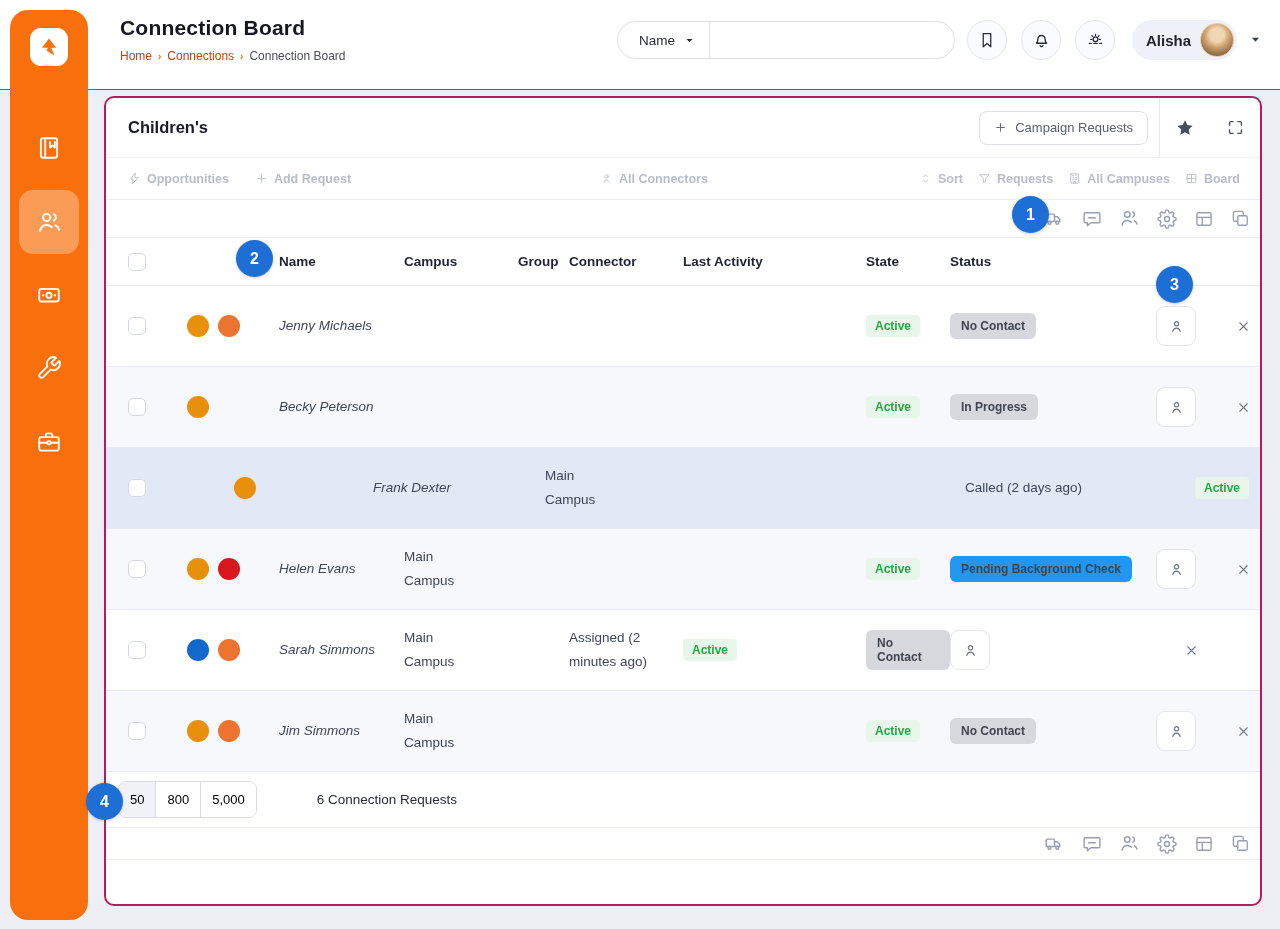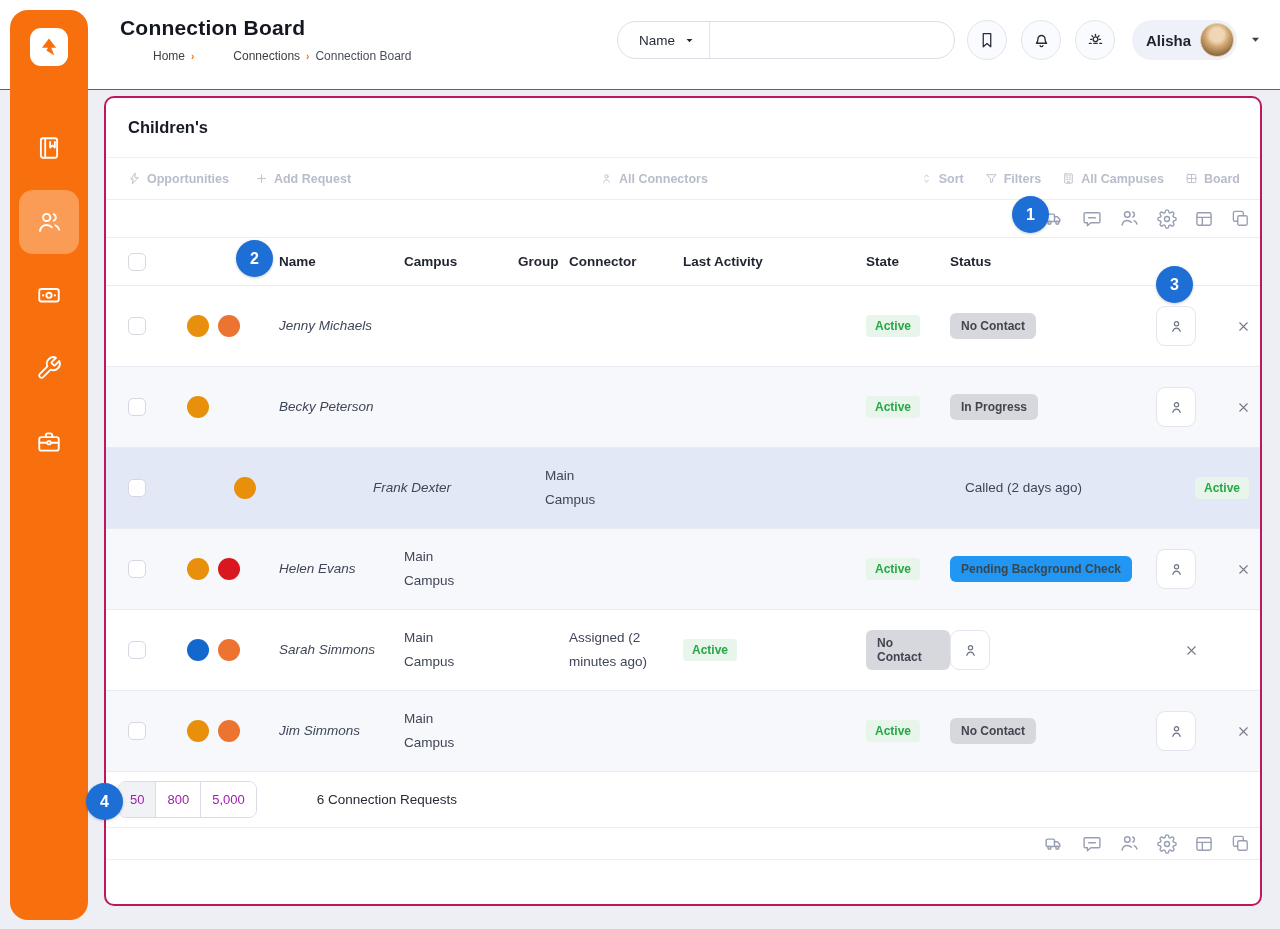--- a/index.html
+++ b/index.html
@@ -11,21 +11,21 @@
     color:#3f4658;
     overflow:hidden;
   }
   svg { display:block; }
   .stroke-ico { fill:none; stroke:currentColor; stroke-width:1.7; stroke-linecap:round; stroke-linejoin:round; }
 
   
   .top-header { position:absolute; top:0; left:0; width:1280px; height:90px; background:#ffffff; border-bottom:1px solid #c2410c; z-index:1; }
   .page-title { position:absolute; left:120px; top:16px; font-size:21px; font-weight:700; color:#14171f; letter-spacing:.2px; }
   .breadcrumb { position:absolute; left:120px; top:49px; font-size:12px; display:flex; gap:6px; align-items:center; }
-  .breadcrumb .bc-link { color:#404040;margin-left:33px; }
+  .breadcrumb .bc-link { color:#c2410c; }
   .breadcrumb .bc-sep { color:#f8700d; font-size:10px; font-weight:700; }
   .breadcrumb .bc-current { color:#4a4f5e; }
 
   .search-pill { position:absolute; left:617px; top:21px; width:338px; height:38px; background:#fff; border:1px solid #dcdfe8; border-radius:19px; display:flex; align-items:center; overflow:hidden; }
   .search-filter { display:flex; align-items:center; gap:9px; padding:0 14px 0 21px; height:100%; font-size:13.5px; color:#262b36; cursor:pointer; }
   .search-div { width:1px; height:100%; background:#e2e4ec; }
   .search-pill input { flex:1; height:100%; border:none; outline:none; background:transparent; font-size:13.5px; padding:0 14px; color:#262b36; font-family:inherit; }
 
   .icon-circle { position:absolute; top:20px; width:40px; height:40px; border-radius:50%; background:#fafbfe; border:1px solid #e2e5ed; display:flex; align-items:center; justify-content:center; color:#272c38; cursor:pointer; }
   .ic-bookmark { left:967px; } .ic-bell { left:1021px; } .ic-sun { left:1075px; }
@@ -49,21 +49,21 @@
   .panel-title { font-size:16.5px; font-weight:700; color:#171b25; }
   .ph-right { margin-left:auto; display:flex; align-items:center; height:100%; }
   .campaign-btn { height:34px; padding:0 14px; border:1px solid #dcdfe8; background:#fff; border-radius:8px; color:#596070; font-size:13px; font-family:inherit; display:flex; align-items:center; gap:8px; cursor:pointer; }
   .ph-div { width:1px; height:60px; background:#e8eaf1; margin-left:11px; }
   .ph-iconbtn { width:50px; height:60px; display:flex; align-items:center; justify-content:center; background:none; border:none; cursor:pointer; color:#474e5d; }
 
   .filters-bar { height:42px; border-bottom:1px solid #eceef4; display:flex; align-items:center; padding:0 20px 0 22px; color:#b9bdcb; font-size:12.5px; font-weight:600; position:relative; }
   .fb-item { display:flex; align-items:center; gap:6px; cursor:pointer; }
   .fb-left { display:flex; gap:26px; }
   .fb-center { position:absolute; left:494px; }
-  .fb-right { margin-left:auto; display:flex; gap:21px; }
+  .fb-right { margin-left:auto; display:flex; gap:15px; }
 
   .icons-bar { height:38px; border-bottom:1px solid #eceef4; display:flex; align-items:center; justify-content:flex-end; gap:17px; padding-right:10px; color:#999fb3; }
   .icons-bar .ib-icon { cursor:pointer; display:flex; }
   .icons-bar.bottom { height:32px; }
 
   
   .tgrid { display:grid; grid-template-columns:58px 115px 125px 114px 51px 114px 183px 84px 206px 70px 1fr; align-items:center; }
   .thead { height:48px; border-bottom:1px solid #e9ebf2; font-size:13.5px; font-weight:700; color:#1f2430; }
   .trow { min-height:81px; border-bottom:1px solid #e9ebf2; font-size:13.5px; line-height:24px; color:#3f4658; background:#fff; cursor:pointer; }
   .trow:nth-child(even) { background:#f7f8fb; }
@@ -81,21 +81,21 @@
   .badge-gray { background:#d7d8dd; color:#41454f; }
   .badge-indigo { background:#4450b2; color:#fdba74; }
   .badge-blue { background:#2196f3; color:#37474f; }
   .person-btn { width:40px; height:40px; border:1px solid #e3e5ee; border-radius:9px; background:#fff; color:#6f7585; display:flex; align-items:center; justify-content:center; cursor:pointer; }
   .close-cell { display:flex; justify-content:center; color:#737987; }
   .row-close { cursor:pointer; display:flex; }
 
   
   .pag-row { height:56px; border-bottom:1px solid #eceef4; display:flex; align-items:center; padding-left:12px; }
   .size-group { display:flex; border:1px solid #d9dce5; border-radius:8px; overflow:hidden; height:37px; }
-  .size-btn { padding:8px 11px; display:flex; align-items:center; font-size:13px; color:#a21caf; background:#fff; border:none; border-right:1px solid #d9dce5; font-family:inherit; cursor:pointer; }
+  .size-btn { padding:8px 11px; display:flex; align-items:center; font-size:13px; color:#000000; background:#fff; border:none; border-right:1px solid #d9dce5; font-family:inherit; cursor:pointer; }
   .size-btn:last-child { border-right:none; }
   .size-btn.selected { background:#f1f2f6; }
   .pag-summary { margin-left:60px; font-size:13.5px; color:#262b37; }
 
   
   .callout { position:absolute; width:37px; height:37px; border-radius:50%; background:#1d6fd6; color:#fff; font-size:16px; font-weight:700; display:flex; align-items:center; justify-content:center; z-index:30; box-shadow:0 1px 3px rgba(0,0,0,.2); }
   .co-1 { left:1012px; top:196px; } .co-2 { left:236px; top:240px; } .co-3 { left:1156px; top:266px; } .co-4 { left:86px; top:783px; }
 </style>
 </head>
 <body>
@@ -189,20 +189,39 @@
         <path d="M3 12.7h7M14 12.7h7"></path>
         <rect x="10.5" y="11.2" width="3" height="3" rx=".8"></rect>
       </svg>
   </div>
 </div>
 
 <div class="board-panel">
 
   <div class="panel-header">
     <div class="panel-title">Children's</div>
+    <div class="ph-right">
+      <button class="campaign-btn">
+        <svg width="13" height="13" viewBox="0 0 24 24" class="stroke-ico" stroke-width="2">
+            <path d="M12 5v14M5 12h14"></path>
+          </svg>
+        <span>Campaign Requests</span>
+      </button>
+      <div class="ph-div"></div>
+      <button class="ph-iconbtn">
+        <svg width="20" height="20" viewBox="0 0 24 24">
+            <path d="M12 2.8l2.8 5.7 6.3.9-4.6 4.4 1.1 6.3L12 17.1l-5.6 3 1.1-6.3L2.9 9.4l6.3-.9z" fill="#474e5d"></path>
+          </svg>
+      </button>
+      <button class="ph-iconbtn">
+        <svg width="19" height="19" viewBox="0 0 24 24" class="stroke-ico">
+            <path d="M4.5 9V6A1.5 1.5 0 0 1 6 4.5h3M15 4.5h3A1.5 1.5 0 0 1 19.5 6v3M19.5 15v3a1.5 1.5 0 0 1-1.5 1.5h-3M9 19.5H6A1.5 1.5 0 0 1 4.5 18v-3"></path>
+          </svg>
+      </button>
+    </div>
   </div>
 
   <div class="filters-bar">
     <div class="fb-left">
       <div class="fb-item">
         <svg width="13" height="13" viewBox="0 0 24 24" class="stroke-ico" stroke-width="1.9">
             <path d="M13 2.5 5 13h4.5L8 21.5 19 10.5h-5.5z"></path>
           </svg>
         <span>Opportunities</span>
       </div>
@@ -224,21 +243,21 @@
       <div class="fb-item">
         <svg width="13" height="13" viewBox="0 0 24 24" class="stroke-ico" stroke-width="1.9">
             <path d="M8.5 9 12 5.5 15.5 9M8.5 15 12 18.5 15.5 15"></path>
           </svg>
         <span>Sort</span>
       </div>
       <div class="fb-item">
         <svg width="13" height="13" viewBox="0 0 24 24" class="stroke-ico" stroke-width="1.9">
             <path d="M3.5 5h17L14 12.5V18l-4 1.8v-7.3z"></path>
           </svg>
-        <span>Filters</span>
+        <span>Requests</span>
       </div>
       <div class="fb-item">
         <svg width="13" height="13" viewBox="0 0 24 24" class="stroke-ico" stroke-width="1.9">
             <rect x="5" y="3.5" width="14" height="17" rx="1"></rect>
             <path d="M8.5 7h2M13.5 7h2M8.5 10.5h2M13.5 10.5h2M8.5 14h2M13.5 14h2M10.5 20.5v-3h3v3"></path>
           </svg>
         <span>All Campuses</span>
       </div>
       <div class="fb-item">
         <svg width="13" height="13" viewBox="0 0 24 24" class="stroke-ico" stroke-width="1.9">

